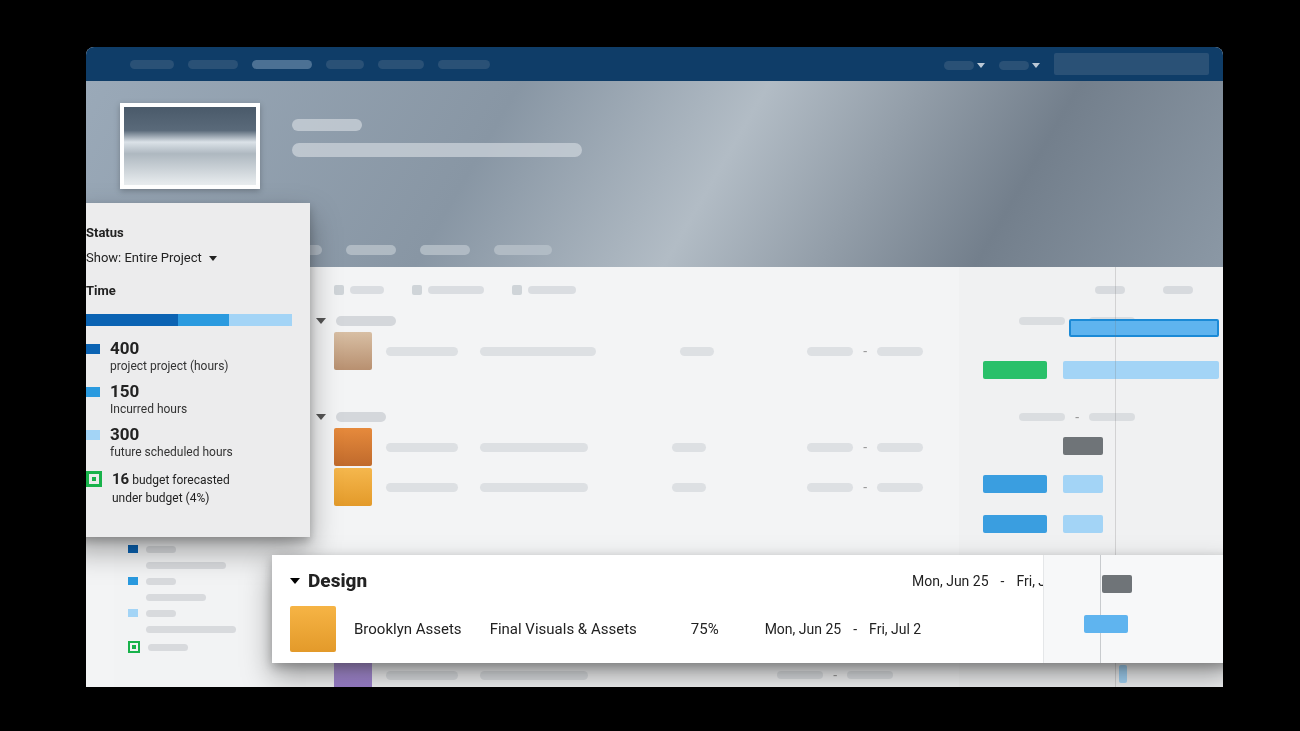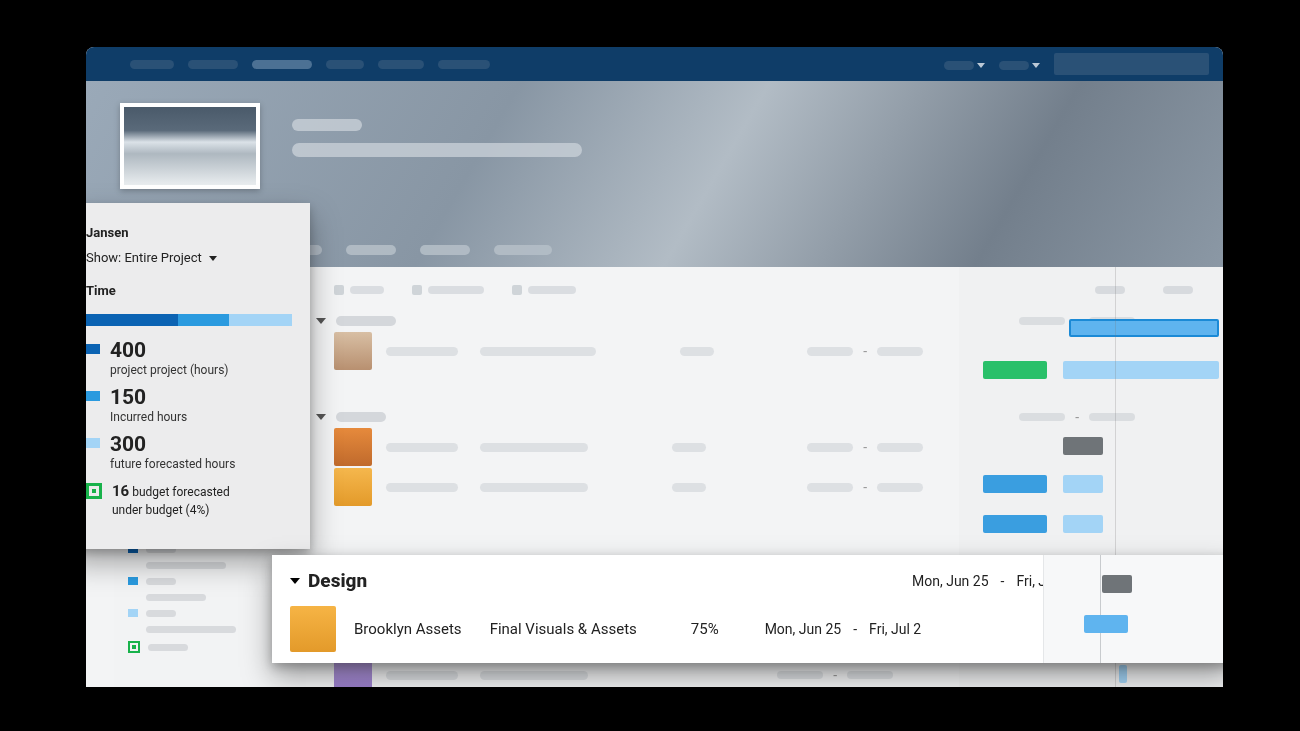--- a/index.html
+++ b/index.html
@@ -168,21 +168,21 @@
   .statusPanel h4 { font-size:13px; font-weight:700; margin-bottom:10px; }
   .showLine { font-size:13px; color:#222; margin-bottom:18px; }
   .showLine .caret { width:0;height:0;border-left:4px solid transparent;border-right:4px solid transparent;border-top:5px solid #222;display:inline-block; margin-left:4px; vertical-align:middle;}
   .timeLabel { font-size:13px; font-weight:700; margin-bottom:16px; display:block;}
   .stackBar {
     height:12px; width:100%; display:flex; margin-bottom:14px;
   }
   .stackBar > div { height:100%; }
   .stat { display:flex; gap:10px; margin-bottom:10px; align-items:flex-start;}
   .swatch { width:14px; height:10px; margin-top:4px; flex-shrink:0;}
-  .stat .num { font-size:21px; font-weight:700; line-height:1;}
+  .stat .num { font-size:17px; font-weight:700; line-height:1;}
   .stat .lbl { font-size:12px; color:#333; margin-top:2px;}
   .forecastIcon {
     width:16px;height:16px;border:3px solid #18b24b;position:relative; flex-shrink:0; margin-top:2px;
   }
   .forecastIcon::after{content:"";position:absolute;inset:3px;background:#18b24b;}
   .stat.forecast .txt { font-size:12px; line-height:1.4;}
   .stat.forecast .txt b { font-size:15px; font-weight:700;}
 
   
   .miniPanel {
@@ -434,21 +434,21 @@
       </div>
     <div class="miniRow">
         <div class="sw" style="border:2px solid #18b24b;background:transparent;width:12px;height:12px;position:relative">
           <div style="position:absolute;inset:2px;background:#18b24b"></div>
         </div>
         <div class="sk" style="width:40px"></div>
       </div>
   </div>
 
   <div class="statusPanel">
-    <h4>Jansen</h4>
+    <h4>Status</h4>
     <div class="showLine">
       <span>Show: </span><span>Entire Project</span>
       <span class="caret"></span>
     </div>
     <span class="timeLabel">Time</span>
     <div class="stackBar">
       <div style="flex:2.2;background:#0b63b3"></div>
       <div style="flex:1.2;background:#2a9adf"></div>
       <div style="flex:1.5;background:#a3d4f6"></div>
     </div>
@@ -463,21 +463,21 @@
       <div class="swatch" style="background:#2a9adf"></div>
       <div>
         <div class="num">150</div>
         <div class="lbl">Incurred hours</div>
       </div>
     </div>
     <div class="stat">
       <div class="swatch" style="background:#a3d4f6"></div>
       <div>
         <div class="num">300</div>
-        <div class="lbl">future forecasted hours</div>
+        <div class="lbl">future scheduled hours</div>
       </div>
     </div>
     <div class="stat forecast">
       <div class="forecastIcon"></div>
       <div class="txt">
         <b>16</b>
         <span>budget forecasted</span><br>
         <span>under budget (4%)</span>
       </div>
     </div>

